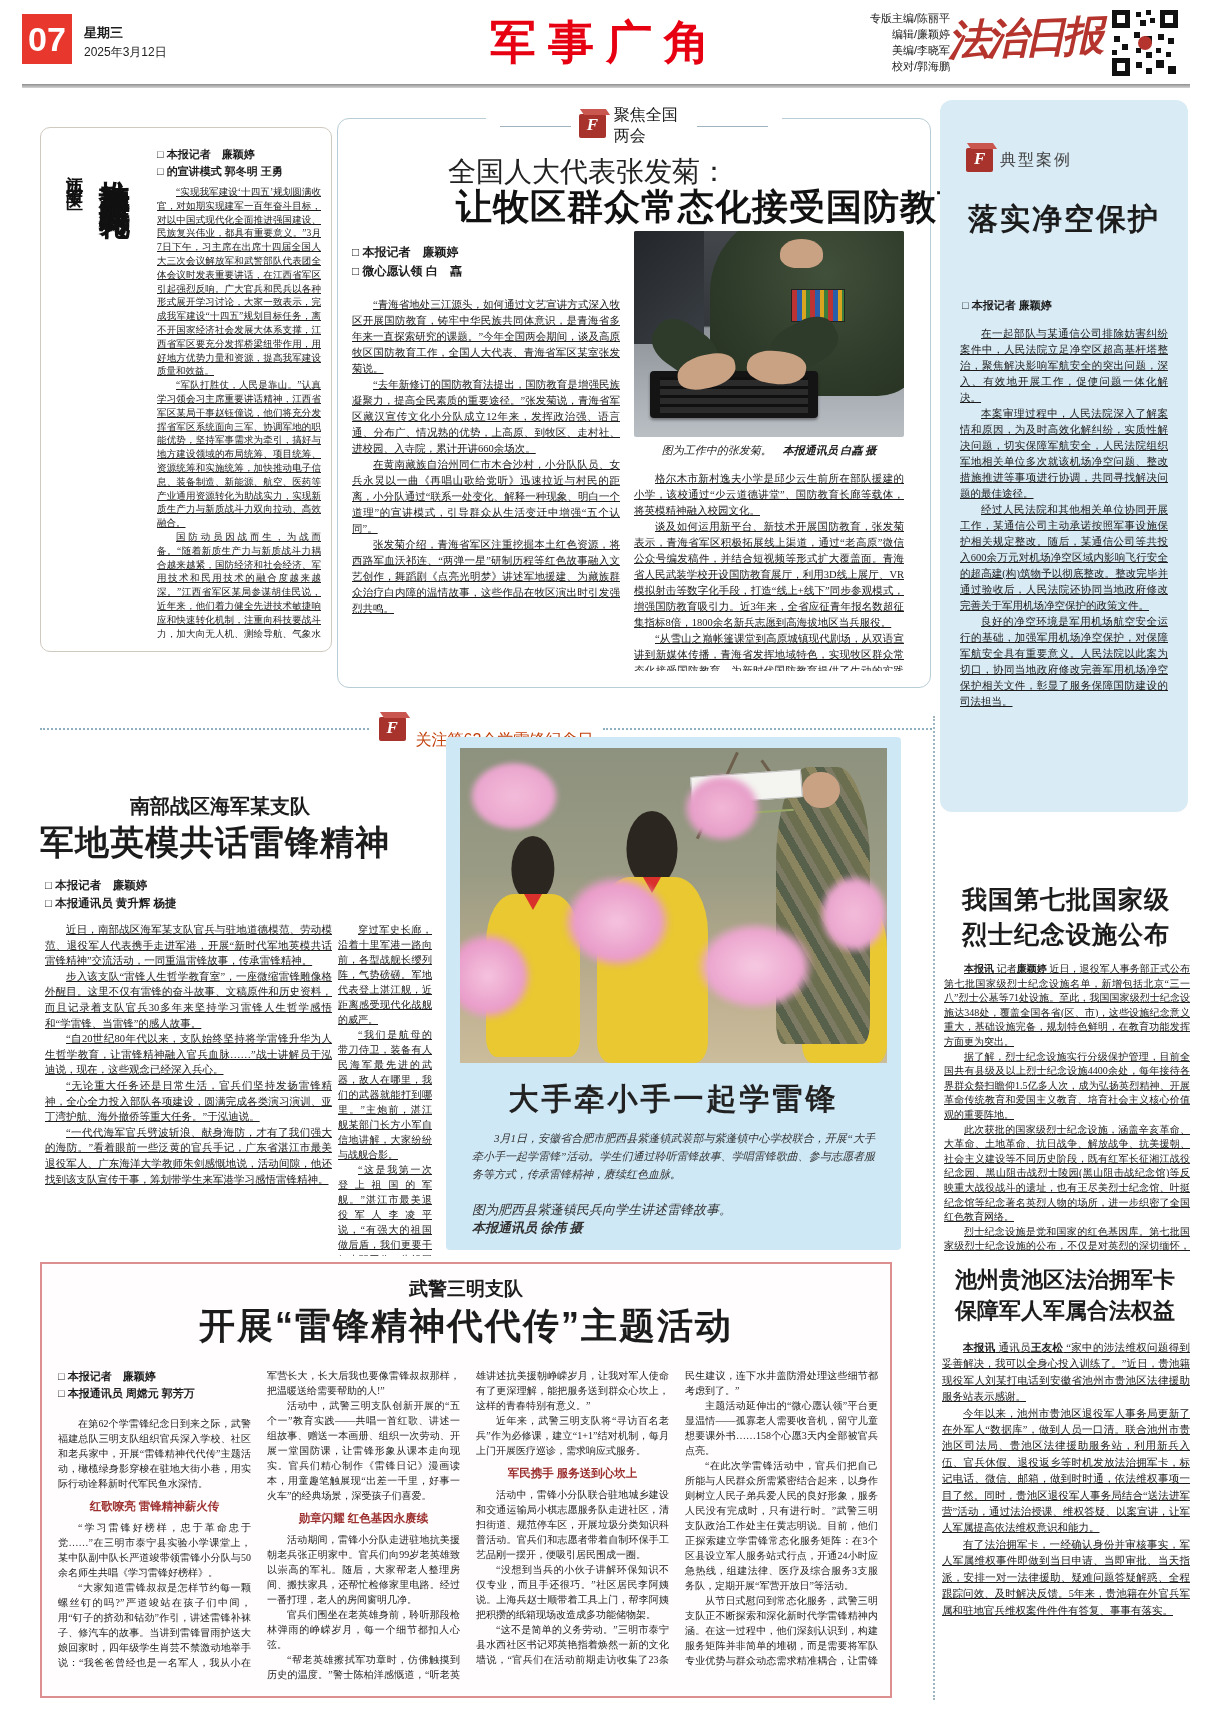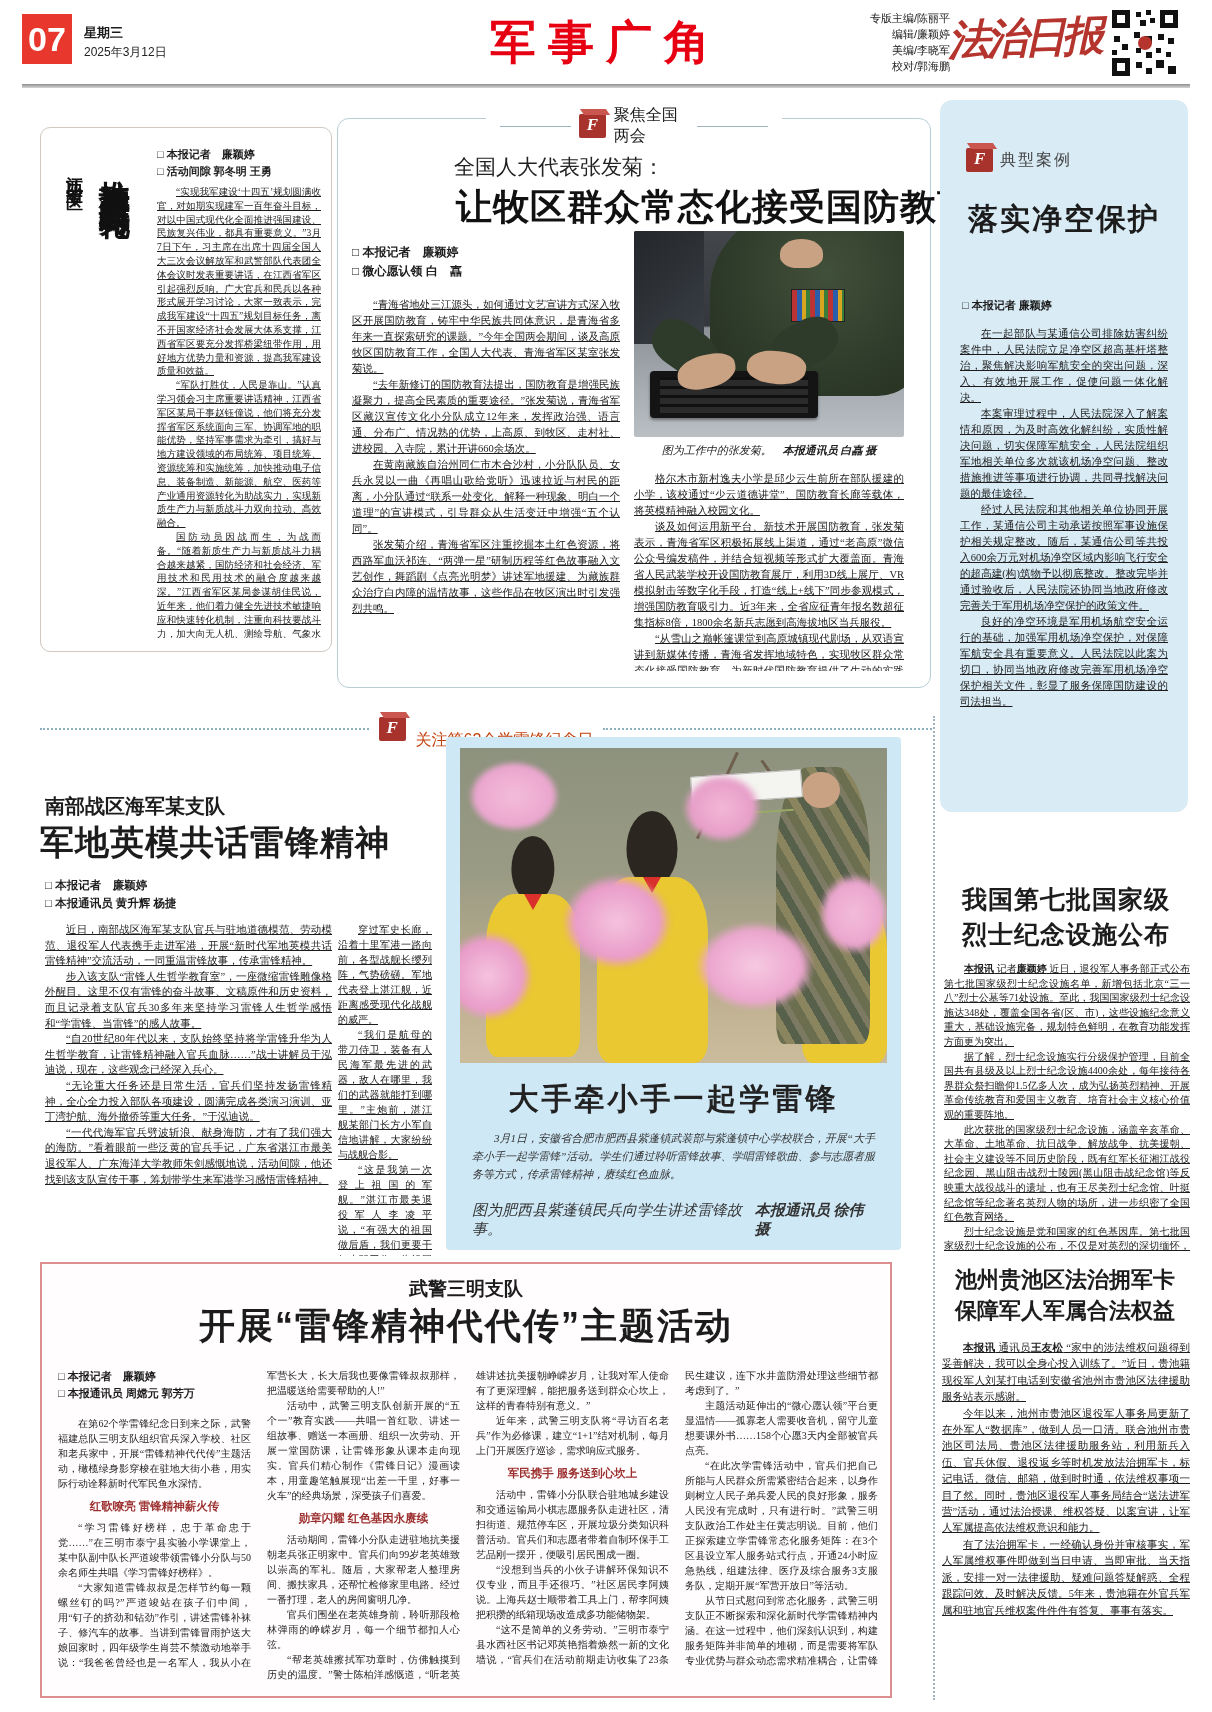--- a/index.html
+++ b/index.html
@@ -47,21 +47,21 @@
     letter-spacing:5px; font-family:"Liberation Sans", sans-serif; color:#111; }
   .jx-title { left:52px; top:28px; writing-mode:vertical-rl; font-size:31px; font-weight:bold;
     letter-spacing:2px; height:486px; font-family:"Liberation Sans", sans-serif; color:#111; }
   .jx-byline { left:116px; top:18px; font-size:11px; font-weight:bold; line-height:17px; }
   .jx-body { left:116px; top:58px; width:164px; height:452px; font-size:9.5px; line-height:13.8px; overflow:hidden; }
 
   
   .lead-box { left:337px; top:118px; width:594px; height:570px; border:1px solid #b9cdd6; border-radius:12px; }
   .lead-badge { left:50%; top:-14px; transform:translateX(-50%); background:#fff; padding:0 14px;
     display:flex; align-items:center; gap:8px; }
-  .lead-kicker { left:116px; top:34px; font-size:21px; color:#222; font-family:Liberation Serif, serif; }
+  .lead-kicker { left:110px; top:34px; font-size:28px; color:#222; font-family:Liberation Serif, serif; }
   .lead-title { left:118px; top:64px; width:470px; font-size:36px; font-weight:bold; letter-spacing:1px;
     color:#111; font-family:"Liberation Sans", sans-serif; white-space:nowrap; }
   .lead-byline { left:14px; top:124px; font-size:12px; font-weight:bold; line-height:19px; }
   .lead-colA { left:14px; top:178px; width:268px; height:374px; font-size:10.5px; line-height:16px; overflow:hidden; }
   .lead-colB { left:296px; top:352px; width:270px; height:200px; font-size:10.5px; line-height:16px; overflow:hidden; }
   .photo1 { left:296px; top:112px; width:270px; height:206px; overflow:hidden; border-radius:2px; }
   .photo1-caption { left:266px; top:324px; width:330px; text-align:center; font-size:11px; font-style:italic; color:#222; }
 
   
   .p1-bg { position:absolute; inset:0; background:linear-gradient(180deg,#43474c 0%,#34383d 46%,#8c9298 47%,#a7adb3 78%,#babfc4 100%); }
@@ -88,37 +88,37 @@
   .case-badge { left:26px; top:48px; }
   .case-title { left:0; top:98px; width:248px; text-align:center; font-size:30px; font-weight:bold;
     line-height:42px; color:#1c1c1c; font-family:"Liberation Sans", sans-serif; letter-spacing:2px; }
   .case-byline { left:22px; top:198px; font-size:11px; font-weight:bold; }
   .case-body { left:20px; top:226px; width:208px; height:468px; font-size:10.5px; line-height:16px; overflow:hidden; }
 
   
   .s2-row { left:40px; top:706px; width:892px; display:flex; align-items:center; gap:10px; }
 
   
-  .navy-kicker { left:45px; top:793px; width:350px; font-size:20px; font-weight:bold;
+  .navy-kicker { left:45px; top:793px; width:350px; text-align:center; font-size:20px; font-weight:bold;
     font-family:"Liberation Sans", sans-serif; }
   .navy-title { left:40px; top:820px; width:360px; text-align:left; font-size:34px; font-weight:bold;
     letter-spacing:1px; font-family:"Liberation Sans", sans-serif; white-space:nowrap; }
   .navy-byline { left:45px; top:876px; font-size:11.5px; font-weight:bold; line-height:18px; }
   .navy-col1 { left:45px; top:922px; width:287px; height:334px; font-size:10.5px; line-height:15.6px; overflow:hidden; }
   .navy-col2 { left:338px; top:922px; width:94px; height:334px; font-size:10px; line-height:15px; overflow:hidden; }
 
   
   .feature-panel { left:437px; top:737px; width:455px; height:513px; background:#cfe8f6; border-radius:4px;margin-left:9px; }
   .photo2 { left:14px; top:11px; width:427px; height:315px; overflow:hidden; }
   .feature-headline { left:0; top:342px; width:455px; text-align:center; font-size:30px; font-weight:bold;
     letter-spacing:3px; color:#222; font-family:"Liberation Sans", sans-serif; }
   .feature-caption { left:26px; top:392px; width:403px; font-size:11px; line-height:18px; font-style:italic;
     color:#333; text-indent:2em; }
-  .feature-caption2 { left:26px; top:464px; width:403px; font-size:15px; font-style:italic; color:#333;
-    display:flex; justify-content:space-between; }
+  .feature-caption2 { left:26px; top:464px; width:403px; font-size:13px; font-style:italic; color:#333;
+    display:flex; justify-content:space-between;flex-direction:column; }
 
   
   .p2-bg { position:absolute; inset:0; background:linear-gradient(180deg,#8d927e 0%,#9a9b84 40%,#bcae8e 75%,#cbbd9c 100%); }
   .p2-branch { position:absolute; background:#6d5f4c; }
   .kid { position:absolute; }
   .kid .head { position:absolute; left:50%; top:0; transform:translateX(-50%); width:46%; height:30%;
     background:#2c2620; border-radius:50%; }
   .kid .coat { position:absolute; left:0; bottom:0; width:100%; height:74%; background:#e8c javascript; }
   .kid .coat { background:#e9c832; border-radius:30% 30% 12% 12%; }
   .kid .scarf { position:absolute; left:50%; top:26%; transform:translateX(-50%); width:0; height:0;
@@ -203,21 +203,21 @@
     </g>
     <circle cx="35" cy="35" r="7" fill="#b5342e"></circle>
   </svg>
   <div class="abs header-rule"></div>
 
   <div class="abs jx-box">
     <div class="abs jx-kicker">江西省军区：</div>
     <div class="abs jx-title">推动新质生产力向新质战斗力转化</div>
     <div class="abs jx-byline sans">
         <div>□ 本报记者　廉颖婷</div>
-        <div>□ 活动间隙 郭冬明 王勇</div>
+        <div>□ 的宣讲模式 郭冬明 王勇</div>
       </div>
     <div class="abs jx-body just body-txt">
         <p>“实现我军建设‘十四五’规划圆满收官，对如期实现建军一百年奋斗目标，对以中国式现代化全面推进强国建设、民族复兴伟业，都具有重要意义。”3月7日下午，习主席在出席十四届全国人大三次会议解放军和武警部队代表团全体会议时发表重要讲话，在江西省军区引起强烈反响。广大官兵和民兵以各种形式展开学习讨论，大家一致表示，完成我军建设“十四五”规划目标任务，离不开国家经济社会发展大体系支撑，江西省军区要充分发挥桥梁纽带作用，用好地方优势力量和资源，提高我军建设质量和效益。</p>
         <p>“军队打胜仗，人民是靠山。”认真学习领会习主席重要讲话精神，江西省军区某局干事赵钰僮说，他们将充分发挥省军区系统面向三军、协调军地的职能优势，坚持军事需求为牵引，搞好与地方建设领域的布局统筹、项目统筹、资源统筹和实施统筹，加快推动电子信息、装备制造、新能源、航空、医药等产业通用资源转化为助战实力，实现新质生产力与新质战斗力双向拉动、高效融合。</p>
         <p>国防动员因战而生，为战而备。“随着新质生产力与新质战斗力耦合越来越紧，国防经济和社会经济、军用技术和民用技术的融合度越来越深。”江西省军区某局参谋胡佳民说，近年来，他们着力健全先进技术敏捷响应和快速转化机制，注重向科技要战斗力，加大向无人机、测绘导航、气象水文等新兴领域民兵编兵力度，推动新质生产力向新质战斗力转化。</p>
       </div>
   </div>
 
   <div class="abs lead-box">
     <div class="abs lead-badge">

